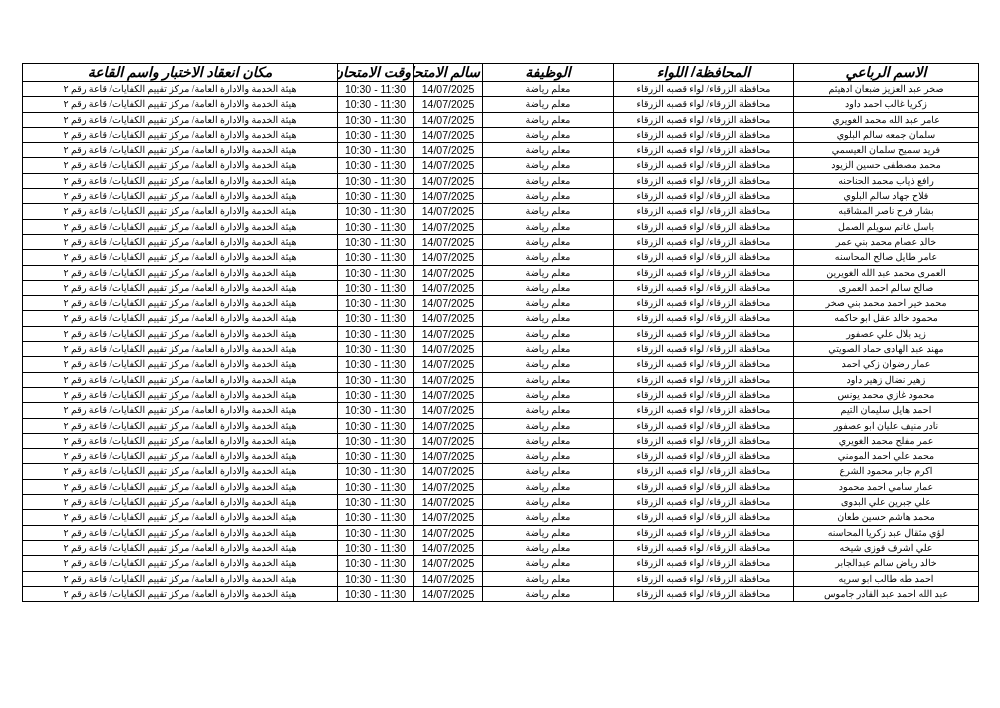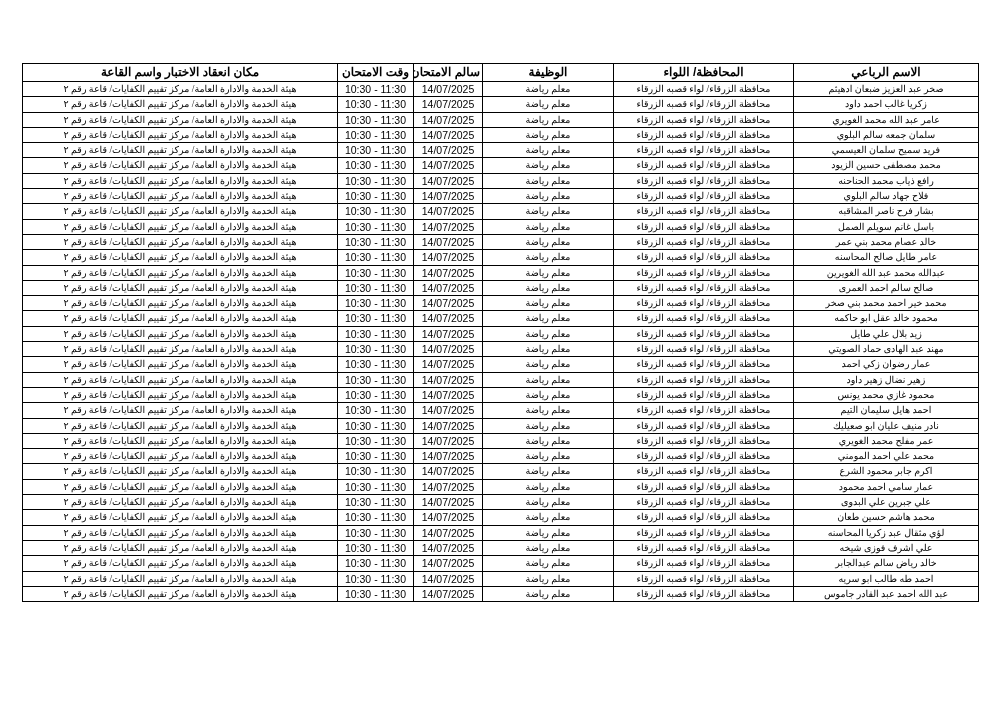--- a/index.html
+++ b/index.html
@@ -30,22 +30,23 @@
     text-align: center;
     vertical-align: middle;
     overflow: hidden;
     white-space: nowrap;
     color: #000000;
   }
   table.exam-table thead th {
     height: 17px;
     font-family: "Liberation Sans", sans-serif;
     font-weight: bold;
-    font-size: 12px;
+    font-size: 14px;
     line-height: 17px;
+    font-style: italic;
   }
   table.exam-table tbody td {
     height: 14.3px;
     font-family: "Liberation Serif", serif;
     font-size: 9.5px;
     line-height: 14.3px;
   }
   table.exam-table tbody td.num {
     font-family: "Liberation Sans", sans-serif;
     font-size: 10.5px;
@@ -166,21 +167,21 @@
         </tr>
         <tr>
           <td>عامر طايل صالح المحاسنه</td>
           <td>محافظة الزرقاء/ لواء قصبه الزرقاء</td>
           <td>معلم رياضة</td>
           <td class="num" dir="ltr">14/07/2025</td>
           <td class="num" dir="ltr">10:30 - 11:30</td>
           <td>هيئة الخدمة والادارة العامة/ مركز تقييم الكفايات/ قاعة رقم ٢</td>
         </tr>
         <tr>
-          <td>عبدالله محمد عبد الله الغويرين</td>
+          <td>العمرى محمد عبد الله الغويرين</td>
           <td>محافظة الزرقاء/ لواء قصبه الزرقاء</td>
           <td>معلم رياضة</td>
           <td class="num" dir="ltr">14/07/2025</td>
           <td class="num" dir="ltr">10:30 - 11:30</td>
           <td>هيئة الخدمة والادارة العامة/ مركز تقييم الكفايات/ قاعة رقم ٢</td>
         </tr>
         <tr>
           <td>صالح سالم احمد العمرى</td>
           <td>محافظة الزرقاء/ لواء قصبه الزرقاء</td>
           <td>معلم رياضة</td>
@@ -198,21 +199,21 @@
         </tr>
         <tr>
           <td>محمود خالد عقل ابو حاكمه</td>
           <td>محافظة الزرقاء/ لواء قصبه الزرقاء</td>
           <td>معلم رياضة</td>
           <td class="num" dir="ltr">14/07/2025</td>
           <td class="num" dir="ltr">10:30 - 11:30</td>
           <td>هيئة الخدمة والادارة العامة/ مركز تقييم الكفايات/ قاعة رقم ٢</td>
         </tr>
         <tr>
-          <td>زيد بلال علي طايل</td>
+          <td>زيد بلال علي عصفور</td>
           <td>محافظة الزرقاء/ لواء قصبه الزرقاء</td>
           <td>معلم رياضة</td>
           <td class="num" dir="ltr">14/07/2025</td>
           <td class="num" dir="ltr">10:30 - 11:30</td>
           <td>هيئة الخدمة والادارة العامة/ مركز تقييم الكفايات/ قاعة رقم ٢</td>
         </tr>
         <tr>
           <td>مهند عبد الهادى حماد الصويتي</td>
           <td>محافظة الزرقاء/ لواء قصبه الزرقاء</td>
           <td>معلم رياضة</td>
@@ -246,21 +247,21 @@
         </tr>
         <tr>
           <td>احمد هايل سليمان التيم</td>
           <td>محافظة الزرقاء/ لواء قصبه الزرقاء</td>
           <td>معلم رياضة</td>
           <td class="num" dir="ltr">14/07/2025</td>
           <td class="num" dir="ltr">10:30 - 11:30</td>
           <td>هيئة الخدمة والادارة العامة/ مركز تقييم الكفايات/ قاعة رقم ٢</td>
         </tr>
         <tr>
-          <td>نادر منيف عليان ابو صعيليك</td>
+          <td>نادر منيف عليان ابو عصفور</td>
           <td>محافظة الزرقاء/ لواء قصبه الزرقاء</td>
           <td>معلم رياضة</td>
           <td class="num" dir="ltr">14/07/2025</td>
           <td class="num" dir="ltr">10:30 - 11:30</td>
           <td>هيئة الخدمة والادارة العامة/ مركز تقييم الكفايات/ قاعة رقم ٢</td>
         </tr>
         <tr>
           <td>عمر مفلح محمد الغويري</td>
           <td>محافظة الزرقاء/ لواء قصبه الزرقاء</td>
           <td>معلم رياضة</td>

